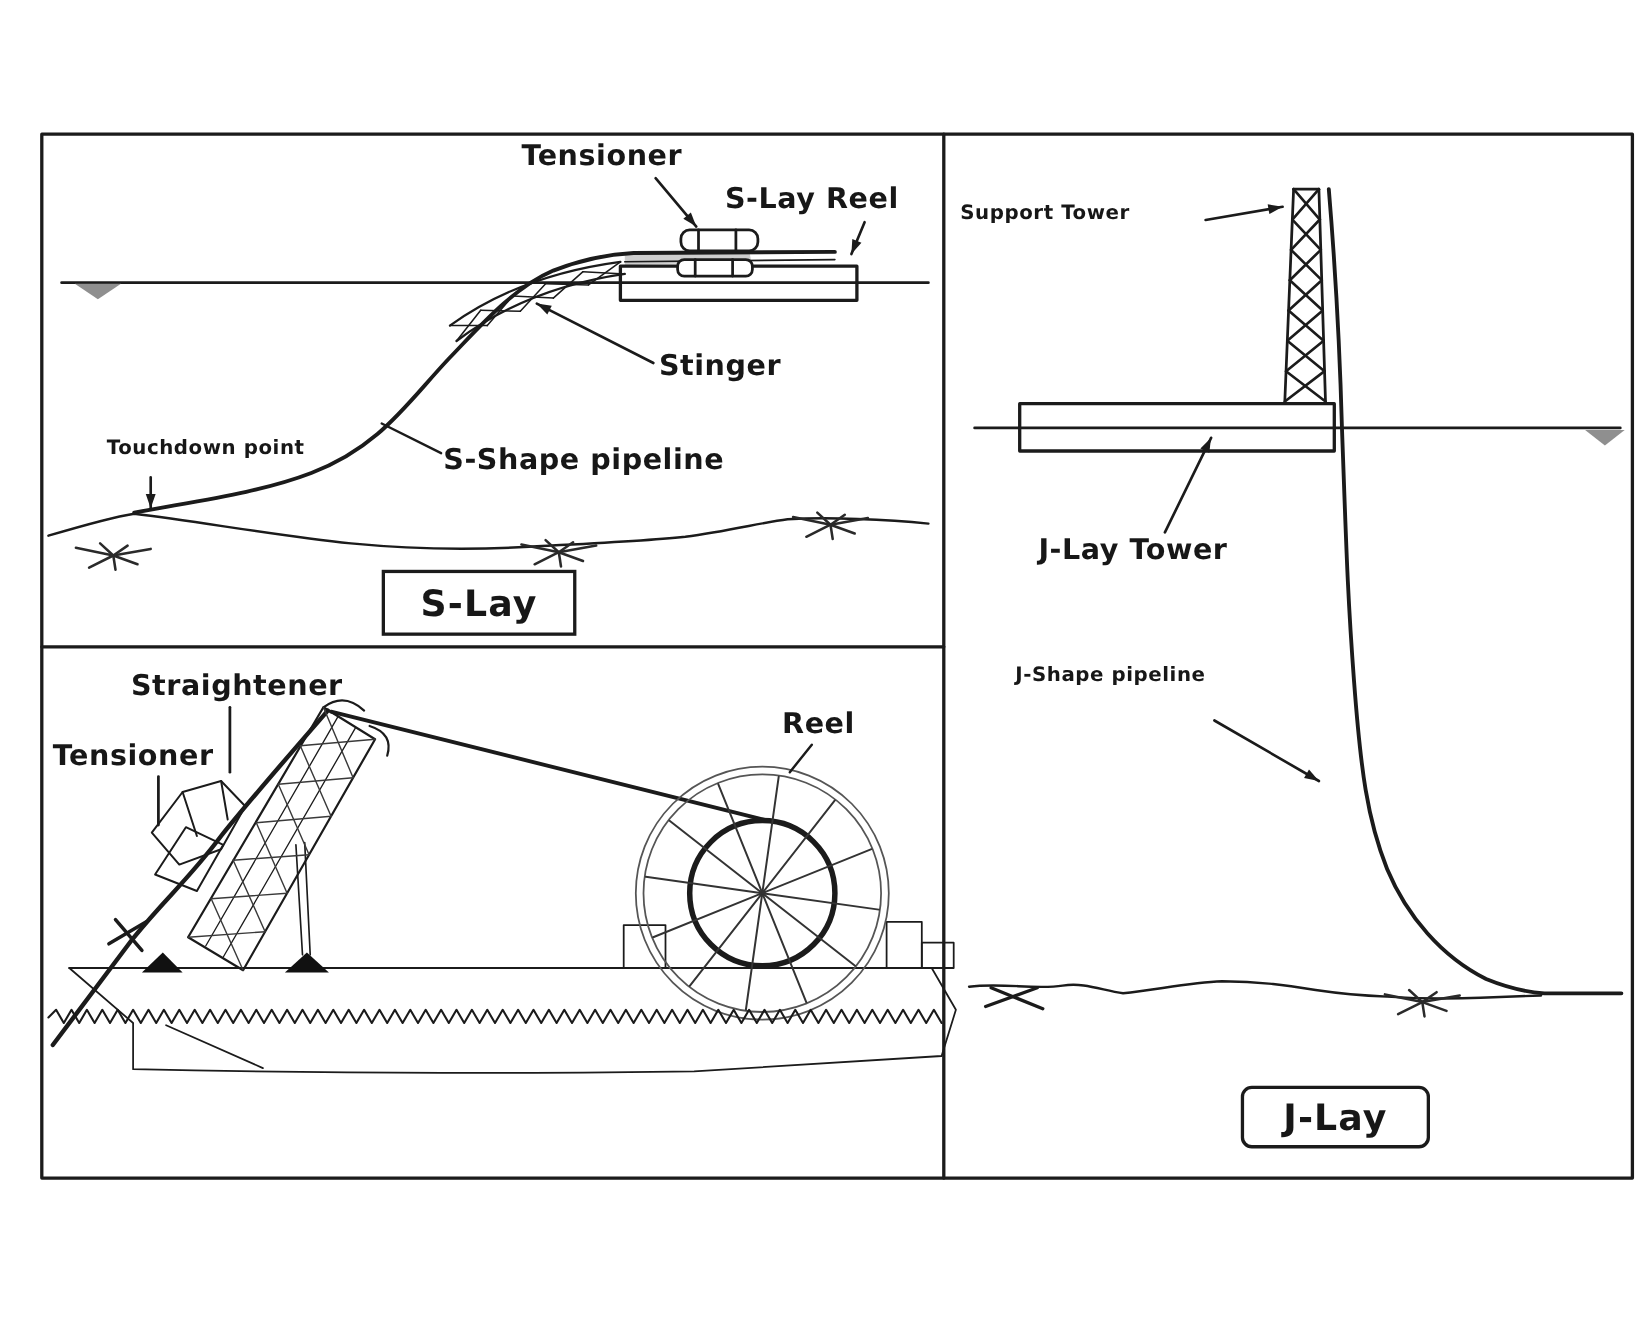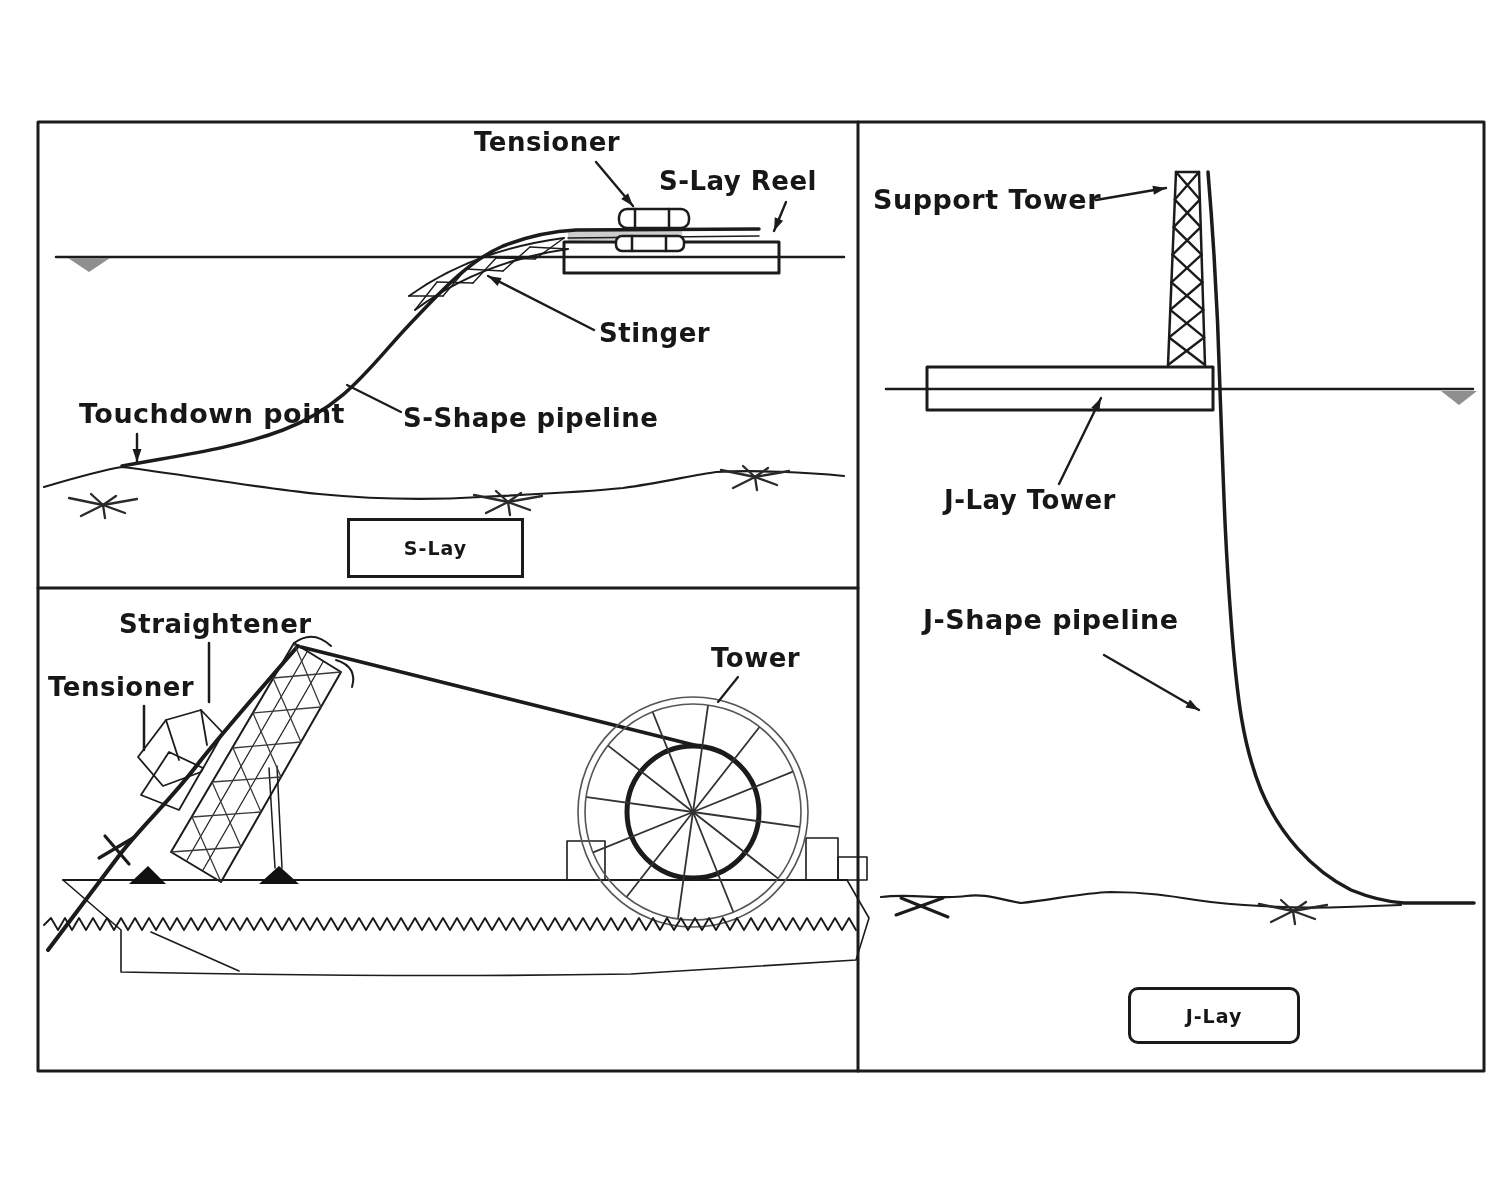--- a/index.html
+++ b/index.html
@@ -5,25 +5,25 @@
   html,body { margin:0; padding:0; background:#ffffff; }
   .stage {
     position:relative; width:1500px; height:1200px; background:#ffffff;
     font-family:"DejaVu Sans", sans-serif; overflow:hidden;margin-left:11px;
   }
   svg.art { position:absolute; left:0; top:0; }
   .lbl {
     position:absolute; font-weight:700; color:#171717;
     font-size:26px; letter-spacing:.5px; white-space:nowrap; line-height:1.15;
   }
-  .lbl.big { font-size:27px; }
+  .lbl.big { font-size:18px; }
   .cap {
     position:absolute; border:3px solid #1b1b1b; background:#fff;
     display:flex; align-items:center; justify-content:center;
-    font-weight:700; font-size:19px; color:#171717; letter-spacing:1px;
+    font-weight:700; font-size:33px; color:#171717; letter-spacing:1px;
   }
 </style>
 </head>
 <body>
 
 <div class="stage">
 
   <svg id="art" class="art" width="1500" height="1200" viewBox="0 0 1500 1200" fill="none" stroke="#1b1b1b" stroke-linecap="round" stroke-linejoin="round">
 
     <g>
@@ -235,26 +235,26 @@
         <line x1="1093" y1="655" x2="1188" y2="710" stroke="#1b1b1b" stroke-width="2.4"></line>
         <polygon points="1188,710 1174.4947950713076,707.380946767623 1179.0041215061829,699.5921101982927" fill="#1b1b1b" stroke="none"></polygon>
         <line x1="390" y1="412" x2="336" y2="385" stroke="#1b1b1b" stroke-width="2.2"></line>
         <line x1="727" y1="677" x2="707" y2="702" stroke="#1b1b1b" stroke-width="2.2"></line>
       </g>
   </svg>
 
   <div class="lbl" style="left:463px; top:128px;">Tensioner</div>
   <div class="lbl" style="left:648px; top:167px;">S-Lay Reel</div>
   <div class="lbl" style="left:588px; top:319px;">Stinger</div>
-  <div class="lbl big" style="left:26px; top:398px;padding-left:42px;">Touchdown point</div>
+  <div class="lbl big" style="left:44px; top:398px;padding-left:42px;">Touchdown point</div>
   <div class="lbl" style="left:392px; top:404px;">S-Shape pipeline</div>
 
   <div class="lbl" style="left:108px; top:610px;">Straightener</div>
   <div class="lbl" style="left:37px; top:673px;">Tensioner</div>
-  <div class="lbl" style="left:700px; top:644px;">Tower</div>
+  <div class="lbl" style="left:700px; top:644px;">Reel</div>
 
   <div class="lbl big" style="left:862px; top:184px;">Support Tower</div>
   <div class="lbl" style="left:933px; top:486px;">J-Lay Tower</div>
   <div class="lbl big" style="left:912px; top:604px;text-align:right;">J-Shape pipeline</div>
 
   <div class="cap" style="left:336px; top:518px; width:171px; height:54px;">S-Lay</div>
   <div class="cap" style="left:1117px; top:987px; width:166px; height:51px;border-radius:10px;">J-Lay</div>
 </div>
 
 </body></html>

